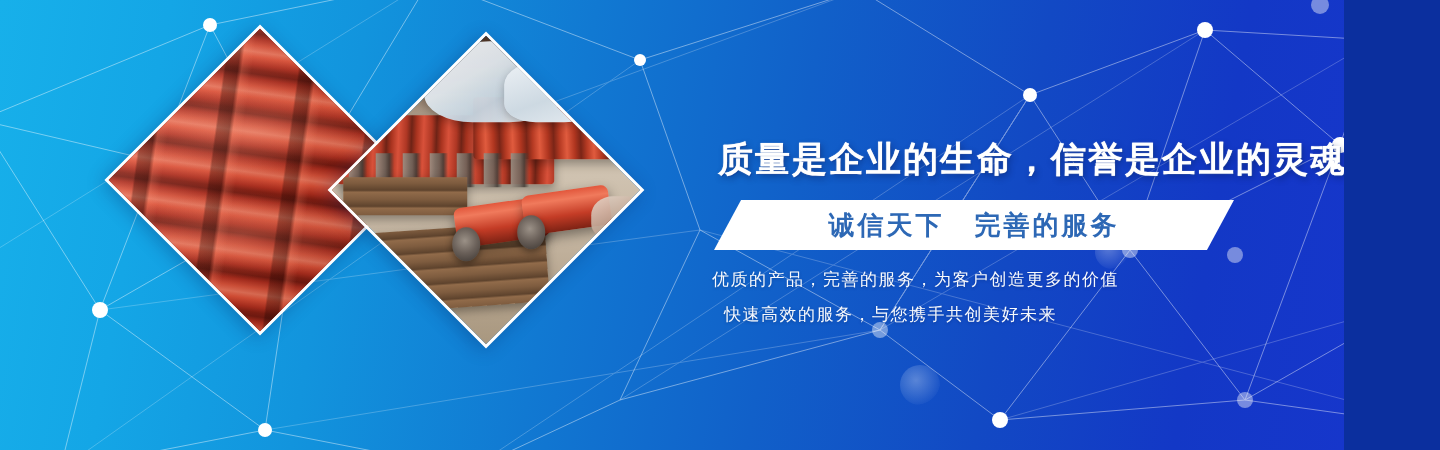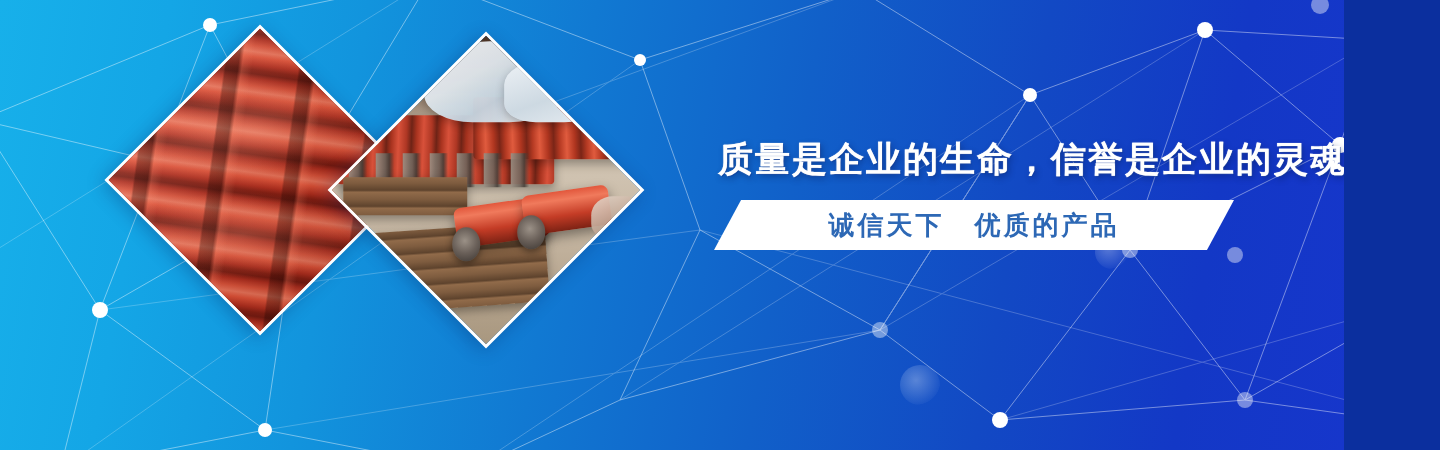--- a/index.html
+++ b/index.html
@@ -342,18 +342,20 @@
       <div class="hub hub2"></div>
       <div class="bagged"></div>
     </div>
   </div>
 
   <div class="headline">质量是企业的生命，信誉是企业的灵魂</div>
 
   <div class="slogan-bar">
     <div class="slogan-text">
       <span>诚信天下</span>
-      <span>优质的产品</span>
+      <span>完善的服务</span>
     </div>
   </div>
 
+  <div class="subline" id="subline-1">优质的产品，完善的服务，为客户创造更多的价值</div>
+  <div class="subline" id="subline-2">快速高效的服务，与您携手共创美好未来</div>
 
 </div>
 
 </body></html>

